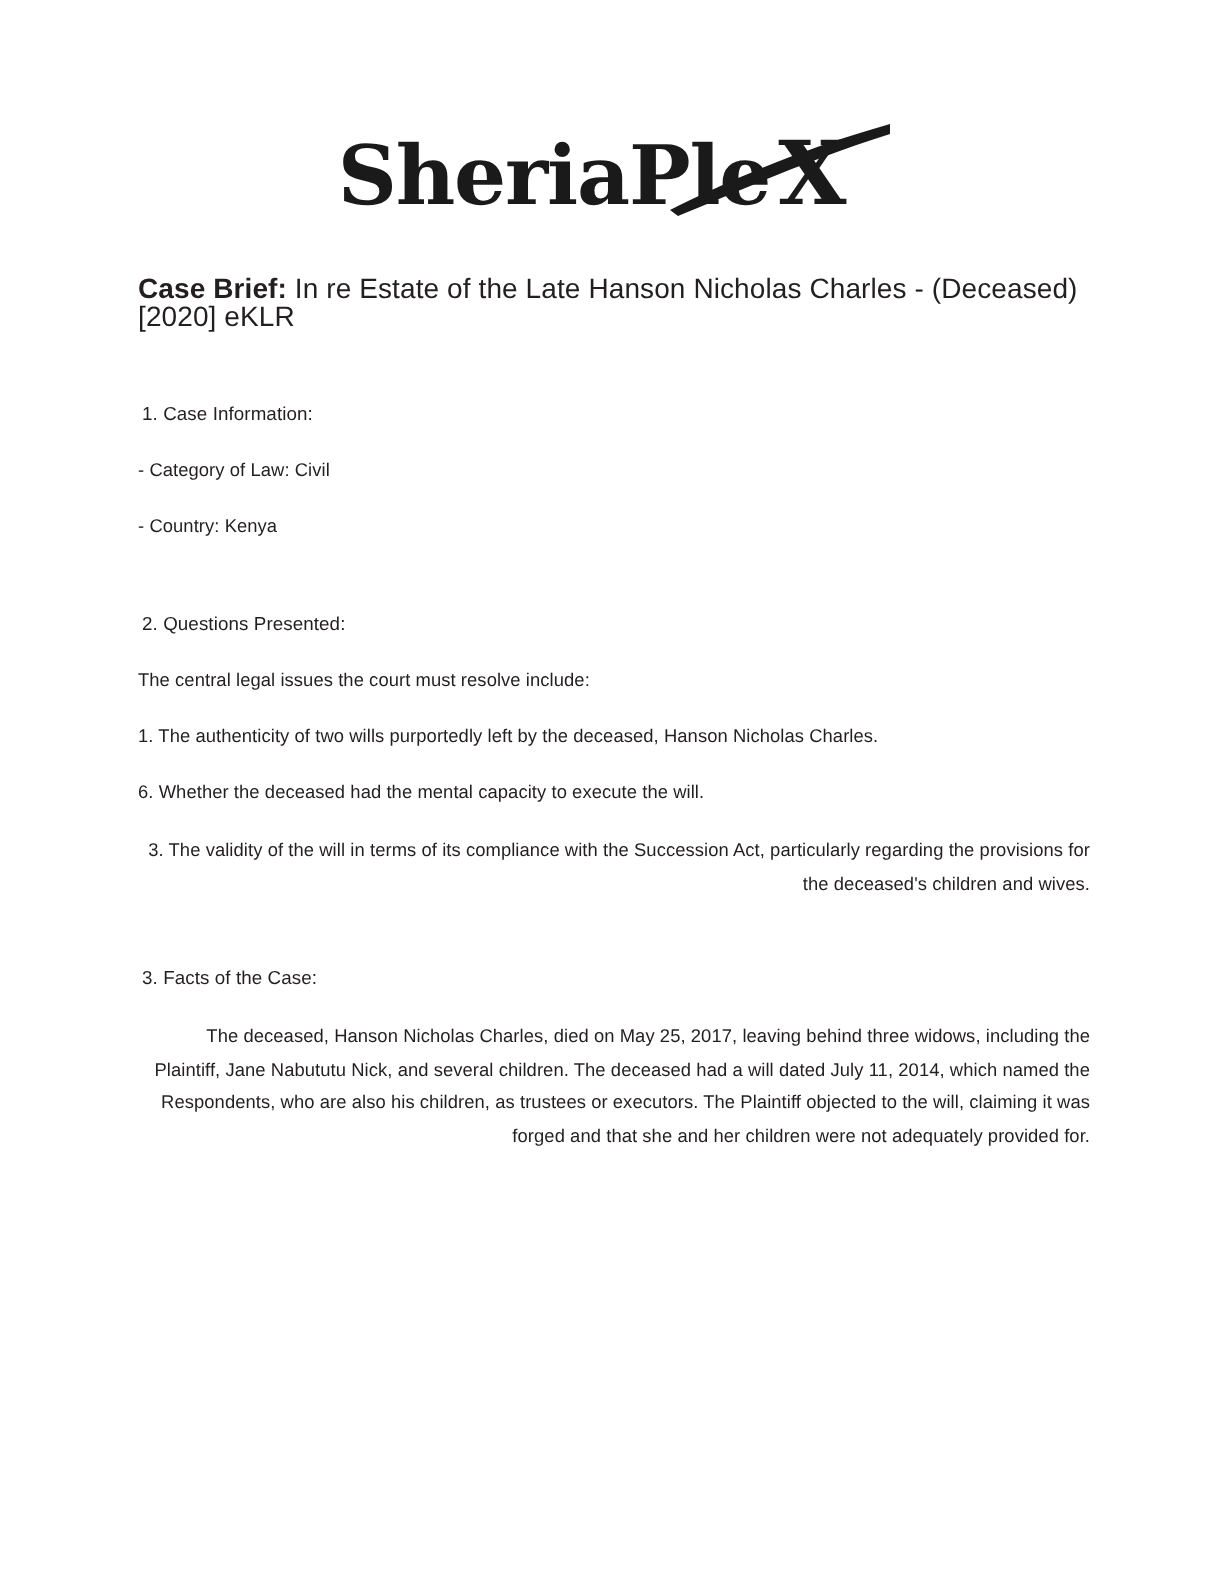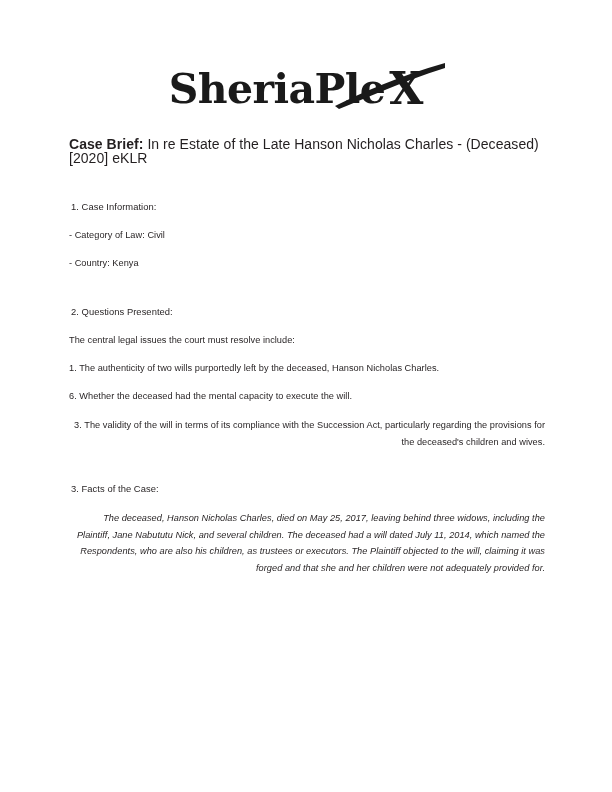--- a/index.html
+++ b/index.html
@@ -109,21 +109,21 @@
     margin: 0 0 14px 0;
     letter-spacing: 0.04px;
   }
   .para {
     font-size: 9.2px;
     line-height: 16.6px;
     margin: 0 0 11px 0;
     letter-spacing: 0.04px;
     text-align: right;
   }
-  .para.last { margin-bottom: 16px; font-style: italic; }
+  .para.last { margin-bottom: 16px; }
   .block-gap-1 { height: 21px; }
   .block-gap-2 { height: 21px; }
 </style>
 </head>
 <body>
 
 <div class="page">
 
   <div class="logo-block">
     <div class="logo-inner">

